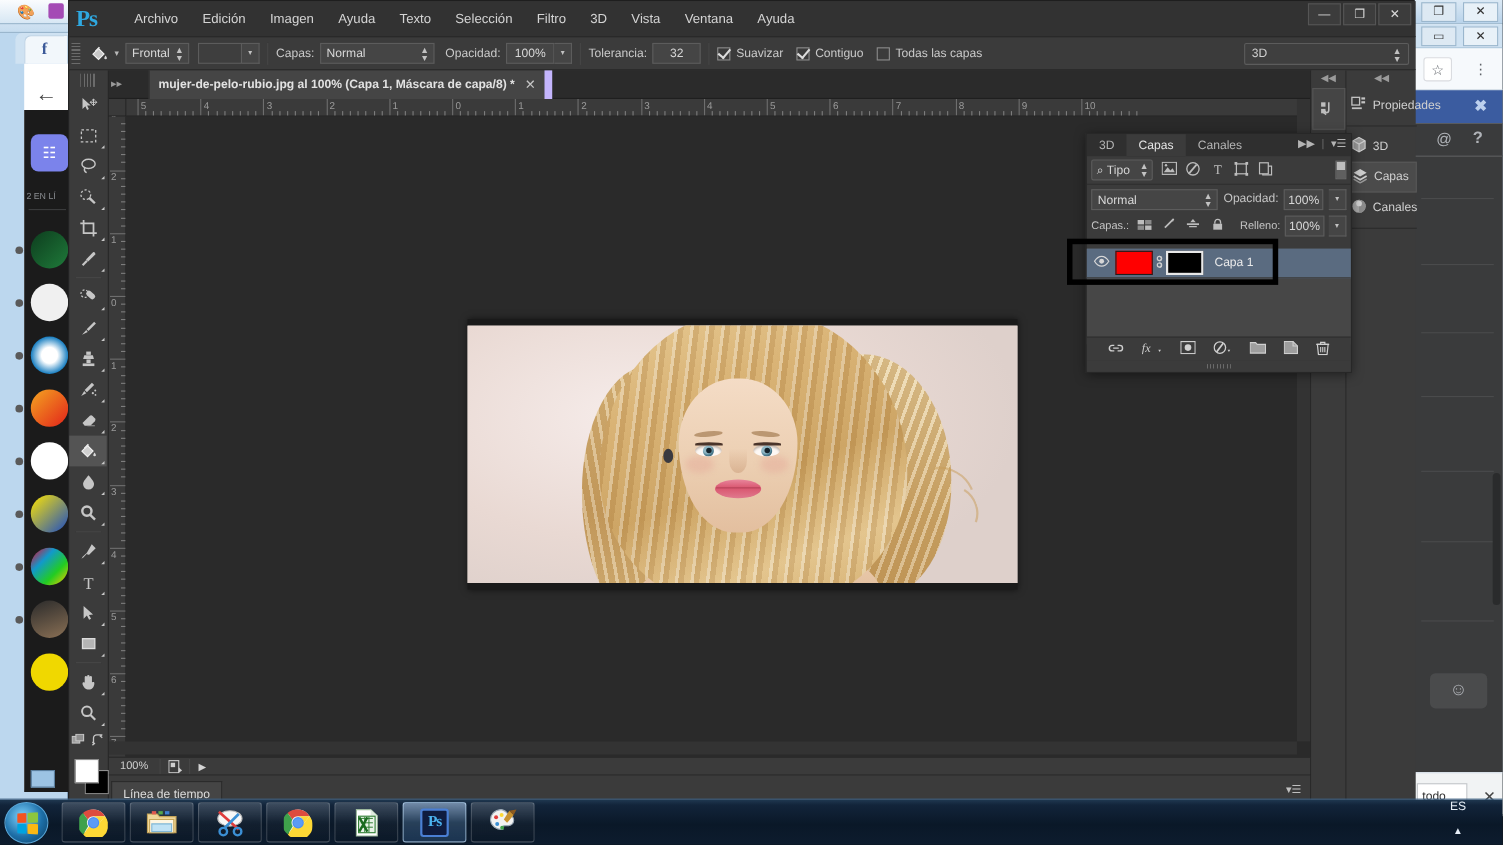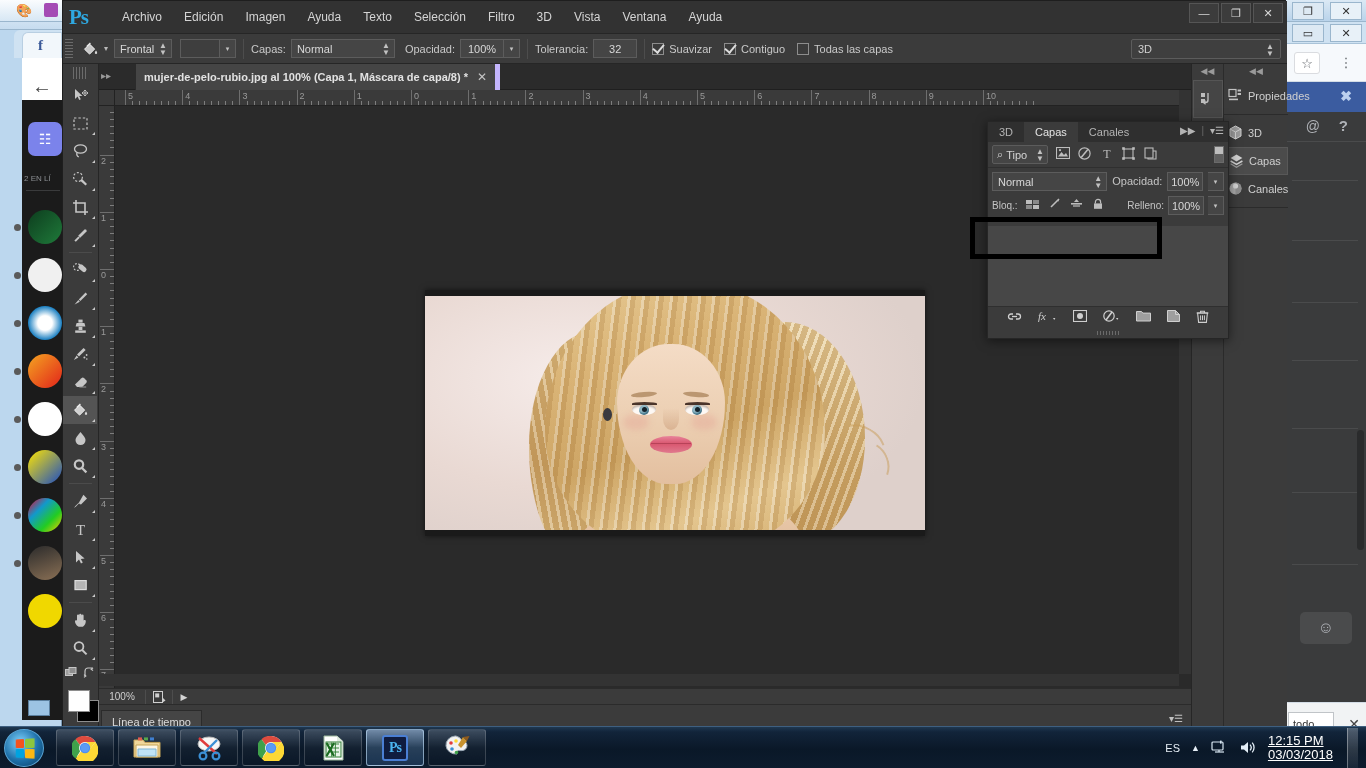--- a/index.html
+++ b/index.html
@@ -119,21 +119,21 @@
   .tool-div{height:1px;background:#2e2e2e;margin:3px 6px;border-bottom:1px solid #4b4b4b;}
   #swatches{position:relative;width:36px;height:40px;margin-top:4px;}
   .sw-fg{position:absolute;left:5px;top:2px;width:22px;height:22px;background:#fff;border:1px solid #8e8e8e;}
   .sw-bg{position:absolute;left:14px;top:12px;width:22px;height:22px;background:#000;border:1px solid #8e8e8e;}
 
   
   #ps-doctab{position:absolute;left:36px;top:63px;width:1092px;height:26px;background:#2b2b2b;
      border-bottom:1px solid #1f1f1f;}
   .dt-collapse{position:absolute;left:2px;top:6px;color:#9a9a9a;font-size:10px;}
   #doc-tab{position:absolute;left:36px;top:0;height:26px;background:#454545;display:flex;align-items:center;
-     padding:0 8px;border-right:5px solid #c4b5fd;border-left:1px solid #2b2b2b;}
+     padding:0 8px;border-right:7px solid #c4b5fd;border-left:1px solid #2b2b2b;}
   #doc-tab-title{color:#e2e2e2;font-size:11px;font-weight:bold;white-space:nowrap;}
   #doc-tab-close{color:#c5c5c5;font-size:12px;margin-left:9px;}
   
   #ps-canvaswrap{position:absolute;left:36px;top:89px;width:1092px;height:598px;background:#2a2a2a;}
   #ruler-corner{position:absolute;left:0;top:0;width:16px;height:16px;background:#3a3a3a;border-right:1px solid #222;border-bottom:1px solid #222;}
   #ruler-h{position:absolute;left:16px;top:0;width:1076px;height:16px;background:#3a3a3a;border-bottom:1px solid #222;overflow:hidden;}
   #ruler-v{position:absolute;left:0;top:16px;width:16px;height:582px;background:#3a3a3a;border-right:1px solid #222;overflow:hidden;}
   .rt{position:absolute;top:0;width:1px;height:5px;background:#7d7d7d;}
   .rtM{position:absolute;top:0;width:1px;height:15px;background:#6e6e6e;}
   .rlbl{position:absolute;top:1px;left:3px;color:#9a9a9a;font-size:9px;font-family:"Liberation Sans",sans-serif;}
@@ -239,21 +239,21 @@
      background:radial-gradient(circle at 40% 35%,#7fd4ff,#1d6fa8 55%,#0b3a5e 100%);
      border:1px solid #5aa7d8;display:flex;align-items:center;justify-content:center;}
   .flag{width:19px;height:19px;display:grid;grid-template-columns:1fr 1fr;grid-template-rows:1fr 1fr;gap:1.5px;transform:perspective(22px) rotateY(-9deg);}
   .flag i{display:block;border-radius:1px;}
   #tb-items{position:absolute;left:56px;top:2px;height:38px;display:flex;gap:4px;}
   .tb-item{width:58px;height:37px;border:1px solid rgba(255,255,255,.18);border-radius:3px;
      background:linear-gradient(180deg,rgba(255,255,255,.18),rgba(255,255,255,.04) 50%,rgba(0,0,0,.12));
      display:flex;align-items:center;justify-content:center;}
   .tb-item.active{background:linear-gradient(180deg,rgba(190,220,255,.55),rgba(120,170,220,.28) 50%,rgba(60,110,165,.3));
      border-color:rgba(200,230,255,.6);}
-  #tray{position:absolute;right:0;top:0;height:42px;display:flex;align-items:center;gap:11px;padding-right:8px;}
+  #tray{position:absolute;right:0;top:0;height:42px;display:flex;align-items:center;gap:11px;padding-right:8px;flex-direction:column;}
   .tray-txt{color:#e6eef6;font-size:11px;}
   #clock{color:#fff;font-size:13px;text-align:left;line-height:14px;text-decoration:underline;}
   #showdesk{width:11px;height:40px;background:linear-gradient(180deg,rgba(255,255,255,.25),rgba(255,255,255,.05));
      border-left:1px solid rgba(255,255,255,.35);margin-left:3px;}
 </style>
 </head>
 <body>
 
 <div id="bg-desktop"></div>
 
@@ -999,21 +999,21 @@
       <div class="ps-select" style="width:116px">
         <span>Normal</span>
         <span class="spin">▲<br>▼</span>
       </div>
       <span style="color:#c4c4c4;font-size:11px">Opacidad:</span>
       <span class="ps-field" style="width:36px">100%</span>
       <span class="ps-drop">▾</span>
     </div>
 
     <div id="lp-lock">
-      <span class="lock-lbl">Bloq.:</span>
+      <span class="lock-lbl">Capas.:</span>
       <span class="filt-ico">
         <svg width="13" height="9" viewBox="0 0 13 9">
             <rect x="0" y="0" width="6" height="4" fill="#bdbdbd"></rect>
             <rect x="7" y="0" width="6" height="4" fill="#8a8a8a"></rect>
             <rect x="0" y="5" width="6" height="4" fill="#8a8a8a"></rect>
             <rect x="7" y="5" width="6" height="4" fill="#bdbdbd"></rect>
           </svg>
       </span>
       <span class="filt-ico">
         <svg width="13" height="11" viewBox="0 0 13 11">
@@ -1035,20 +1035,38 @@
           </svg>
       </span>
       <span style="margin-left:auto;display:flex;align-items:center;gap:4px">
         <span class="lock-lbl">Relleno:</span>
         <span class="ps-field" style="width:36px">100%</span>
         <span class="ps-drop">▾</span>
       </span>
     </div>
 
     <div id="lp-list">
+      <div class="layer-row sel">
+        <span class="eye-cell">
+          <svg width="15" height="11" viewBox="0 0 15 11">
+              <path d="M7.5 1C3.8 1 1 5.5 1 5.5S3.8 10 7.5 10 14 5.5 14 5.5 11.2 1 7.5 1z" fill="none" stroke="#d6d6d6" stroke-width="1.1"></path>
+              <circle cx="7.5" cy="5.5" r="2.2" fill="#d6d6d6"></circle>
+            </svg>
+        </span>
+        <span class="thumb" style="background:#ff0000"></span>
+        <span class="link-ico">
+          <svg width="10" height="14" viewBox="0 0 10 14">
+              <path d="M5 2a2 2 0 0 1 0 4M5 8a2 2 0 0 1 0 4" stroke="#cfcfcf" stroke-width="1.2" fill="none"></path>
+              <circle cx="5" cy="4" r="1.9" fill="none" stroke="#cfcfcf" stroke-width="1.1"></circle>
+              <circle cx="5" cy="10" r="1.9" fill="none" stroke="#cfcfcf" stroke-width="1.1"></circle>
+            </svg>
+        </span>
+        <span class="mask-thumb"></span>
+        <span class="layer-name">Capa 1</span>
+      </div>
     </div>
 
     <div id="lp-bottom">
       <span>
         <svg width="15" height="11" viewBox="0 0 15 11">
             <path d="M6 3H4a2.5 2.5 0 0 0 0 5h2M9 3h2a2.5 2.5 0 0 1 0 5H9" stroke="#cfcfcf" stroke-width="1.3" fill="none"></path>
             <path d="M5 5.5h5" stroke="#cfcfcf" stroke-width="1.3"></path>
           </svg>
       </span>
       <span>

